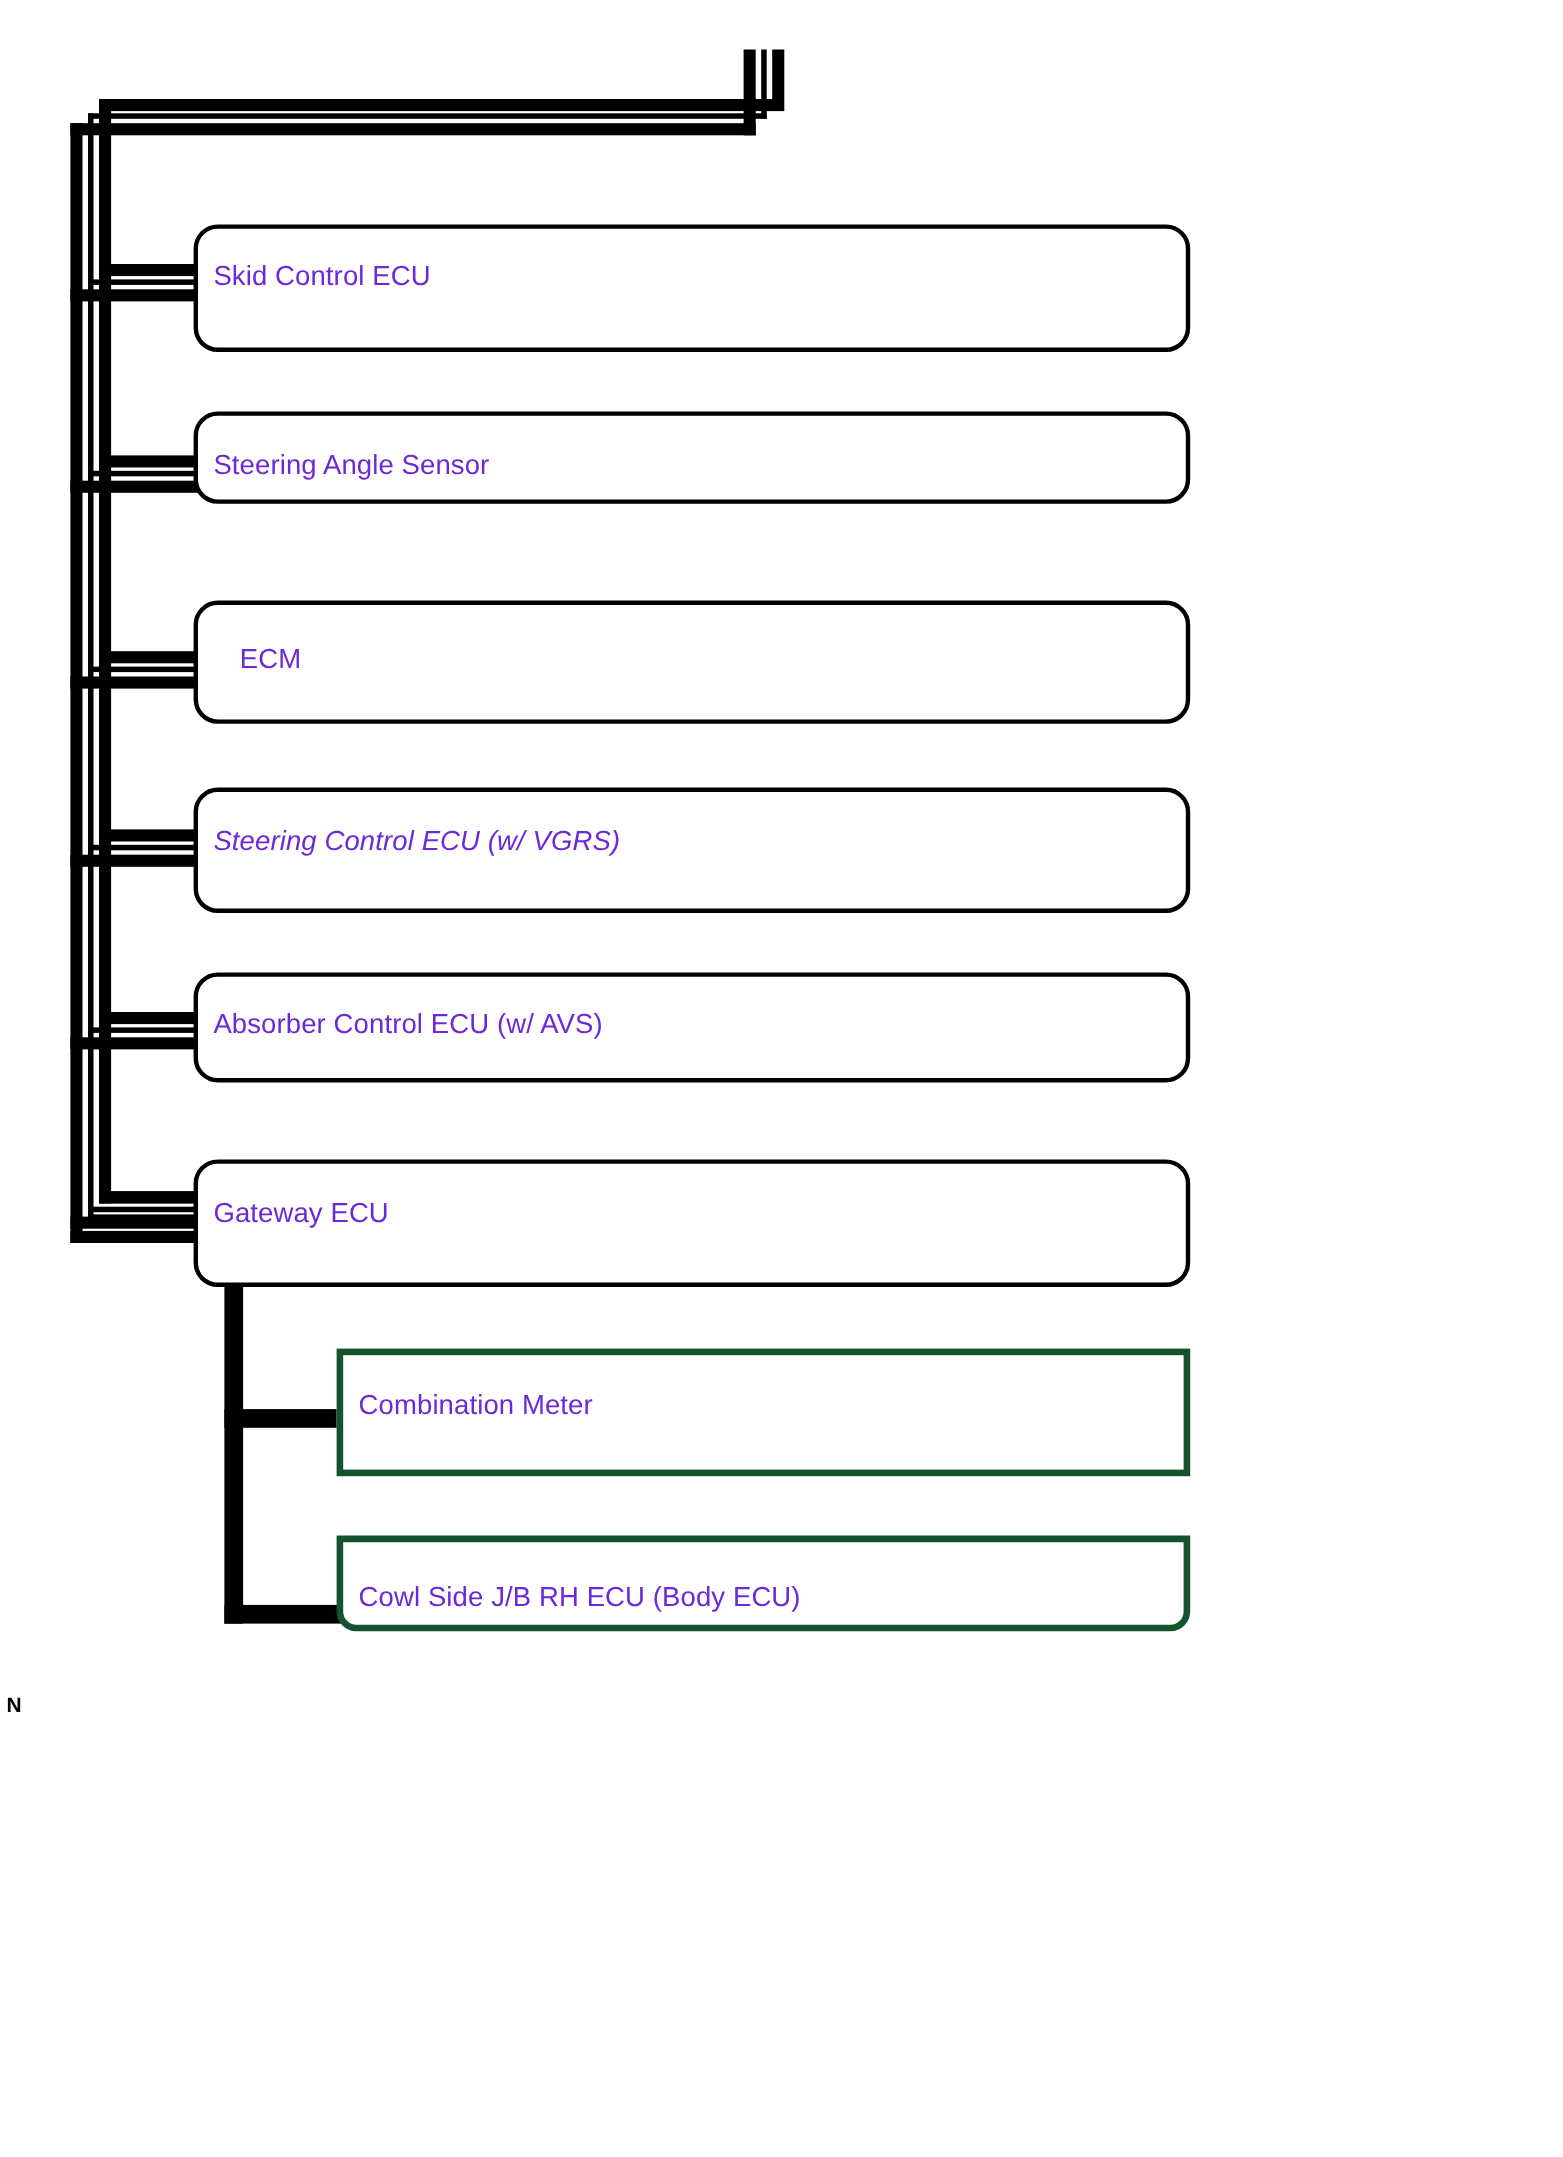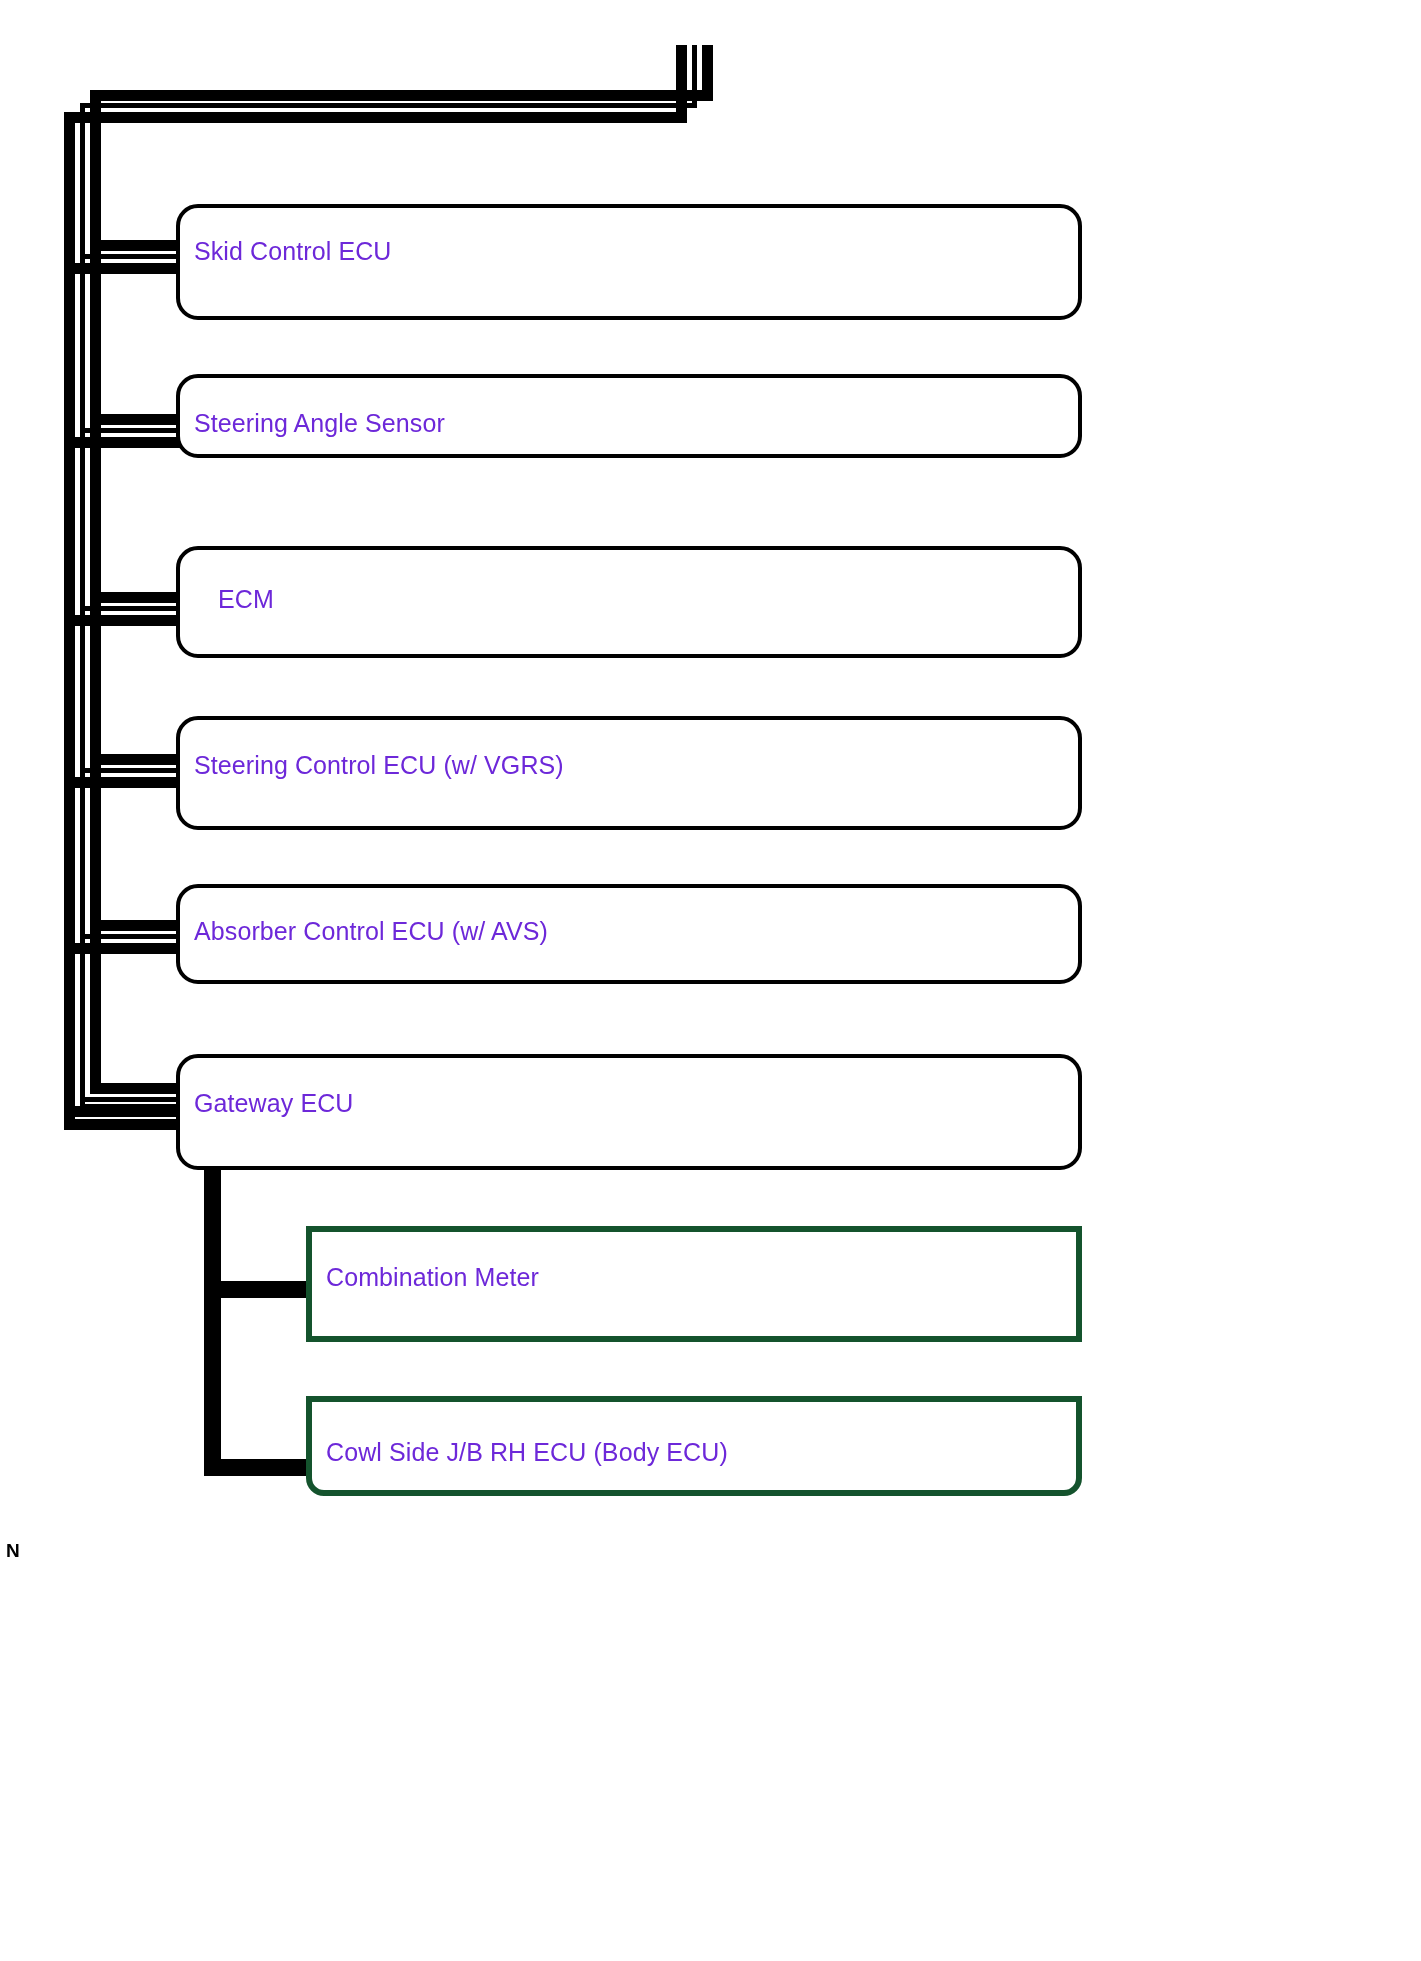--- a/index.html
+++ b/index.html
@@ -122,34 +122,34 @@
 
   <div class="node-box rounded" style="left:176px; top:374px; width:906px; height:84px;">
     <span class="node-label" style="top:31px;">Steering Angle Sensor</span>
   </div>
 
   <div class="node-box rounded" style="left:176px; top:546px; width:906px; height:112px;">
     <span class="node-label" style="top:35px;margin-left:24px;">ECM</span>
   </div>
 
   <div class="node-box rounded" style="left:176px; top:716px; width:906px; height:114px;">
-    <span class="node-label" style="top:31px;">Steering Control ECU (w/ VGRS)</span>
+    <span class="node-label" style="top:31px;font-style:italic;">Steering Control ECU (w/ VGRS)</span>
   </div>
 
   <div class="node-box rounded" style="left:176px; top:884px; width:906px; height:100px;">
     <span class="node-label" style="top:29px;">Absorber Control ECU (w/ AVS)</span>
   </div>
 
   <div class="node-box rounded" style="left:176px; top:1054px; width:906px; height:116px;">
     <span class="node-label" style="top:31px;">Gateway ECU</span>
   </div>
 
   <div class="node-box square" style="left:306px; top:1226px; width:776px; height:116px;">
     <span class="node-label" style="top:31px;">Combination Meter</span>
   </div>
 
-  <div class="node-box square" style="left:306px; top:1396px; width:776px; height:100px; border-radius:0 0 18px 18px;">
+  <div class="node-box square" style="left:306px; top:1396px; width:776px; height:87px; border-radius:0 0 18px 18px;">
     <span class="node-label" style="top:36px;">Cowl Side J/B RH ECU (Body ECU)</span>
   </div>
 
   <div class="corner-mark" style="left:6px; top:1540px;">N</div>
 
 </div>
 
 </body></html>

